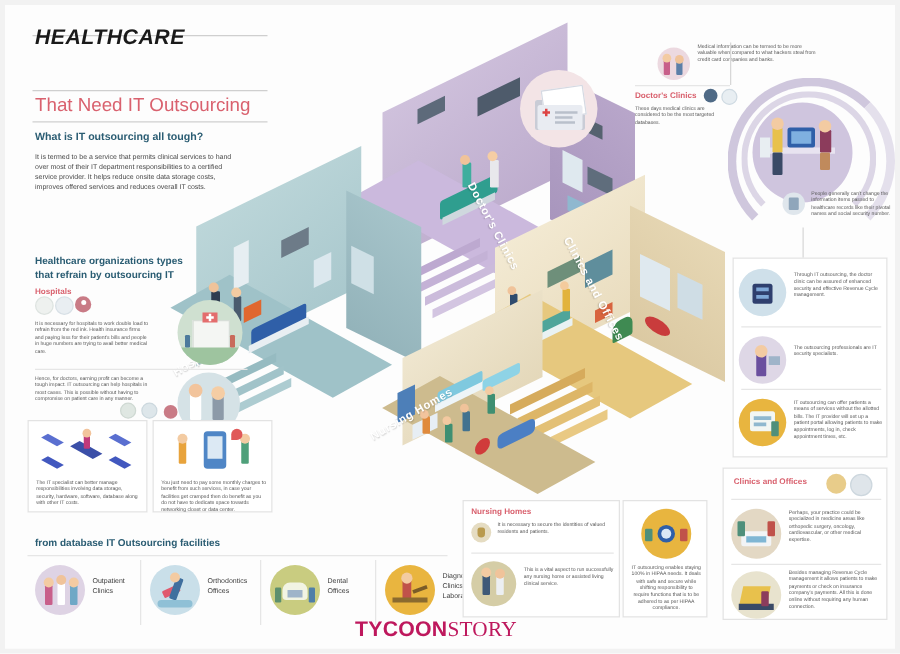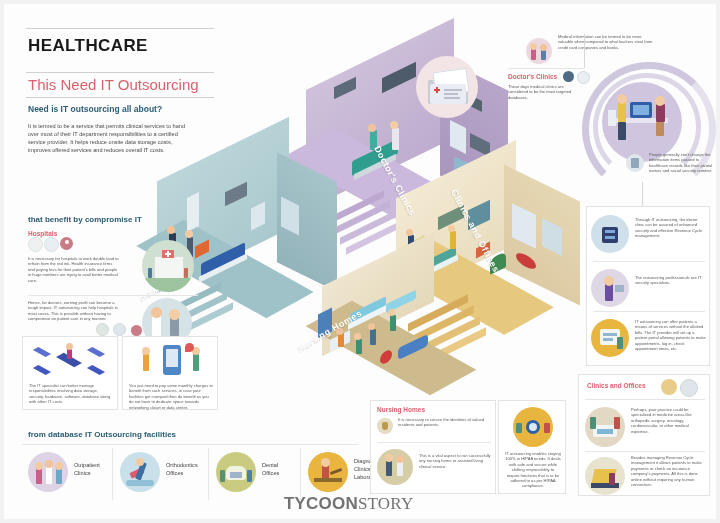--- a/index.html
+++ b/index.html
@@ -58,21 +58,21 @@
     font-size:9px;letter-spacing:.6px;
     text-shadow:0 1px 1px rgba(0,0,0,.18);
     white-space:nowrap;
   }
 
   
   .pp{position:absolute;border-radius:1px;}
 
   
   .logo{
-    font-size:17px;letter-spacing:.2px;color:#737373;
+    font-size:17px;letter-spacing:.2px;color:#be185d;
     font-family:"Liberation Sans", sans-serif;
   }
   .logo b{font-weight:bold;}
   .logo span{font-weight:normal;font-family:"Liberation Serif",serif;}
 
   .icon-dot{border-radius:50%;display:inline-block;}
   .sep-v{background:#e6e6e6;width:1px;}
   .sep-h{background:#e6e6e6;height:1px;}
 
   .connector{background:#d7d7d7;position:absolute;}
@@ -219,29 +219,30 @@
     <div class="abs" style="left:18px;top:14px;width:32px;height:22px;background:#ffffff;border:1px solid #d5d9e2;transform:rotate(-8deg);"></div>
     <div class="abs" style="left:14px;top:28px;width:36px;height:20px;background:#e9ecf2;border-radius:2px;"></div>
     <div class="abs" style="left:18px;top:33px;width:6px;height:2px;background:#d44;"></div>
     <div class="abs" style="left:20px;top:31px;width:2px;height:6px;background:#d44;"></div>
     <div class="abs" style="left:28px;top:33px;width:18px;height:1.5px;background:#b9c0cb;"></div>
     <div class="abs" style="left:28px;top:37px;width:14px;height:1.5px;background:#b9c0cb;"></div>
     <div class="abs" style="left:28px;top:41px;width:16px;height:1.5px;background:#b9c0cb;"></div>
   </div>
 
   <div class="abs rule" style="left:22px;top:24px;width:188px;"></div>
-  <div class="abs title-main" style="left:24px;top:32px;width:210px;">HEALTHCARE</div>
+  <div class="abs title-main" style="left:24px;top:16px;width:210px;font-style:italic;">HEALTHCARE</div>
   <div class="abs rule" style="left:22px;top:68px;width:188px;"></div>
-  <div class="abs title-sub" style="left:24px;top:72px;width:220px;">This Need IT Outsourcing</div>
+  <div class="abs title-sub" style="left:24px;top:72px;width:220px;">That Need IT Outsourcing</div>
   <div class="abs rule" style="left:22px;top:93px;width:188px;"></div>
 
-  <div class="abs q-head" style="left:24px;top:100px;width:190px;">Need is IT outsourcing all about?</div>
+  <div class="abs q-head" style="left:24px;top:100px;width:190px;">What is IT outsourcing all tough?</div>
   <div class="abs body-sm" style="left:24px;top:118px;width:160px;">It is termed to be a service that permits clinical services to hand over most of their IT department responsibilities to a certified service provider. It helps reduce onsite data storage costs, improves offered services and reduces overall IT costs.</div>
 
-  <div class="abs sec-head" style="left:24px;top:210px;width:200px;">that benefit by compromise IT</div>
+  <div class="abs sec-head" style="left:24px;top:199px;width:200px;">Healthcare organizations types</div>
+  <div class="abs sec-head" style="left:24px;top:210px;width:200px;">that refrain by outsourcing IT</div>
 
   <div class="abs red-head" style="left:24px;top:225px;width:120px;">Hospitals</div>
 
   <div class="abs" style="left:24px;top:233px;width:13px;height:13px;border-radius:50%;background:#eef1ef;border:1px solid #dde3e0;"></div>
   <div class="abs" style="left:40px;top:233px;width:13px;height:13px;border-radius:50%;background:#e9eef2;border:1px solid #d8e0e6;"></div>
   <div class="abs" style="left:56px;top:233px;width:13px;height:13px;border-radius:50%;background:#c97b86;"></div>
   <div class="abs" style="left:60.5px;top:236px;width:4px;height:4px;border-radius:50%;background:#fff;"></div>
 
   <div class="abs tiny" style="left:24px;top:252px;width:92px;">It is necessary for hospitals to work double load to refrain from the red ink. Health insurance firms and paying less for their patient's bills and people in huge numbers are trying to avail better medical care.</div>
   <div class="abs chip" style="left:138px;top:236px;width:52px;height:52px;background:#cfe0d0;">

